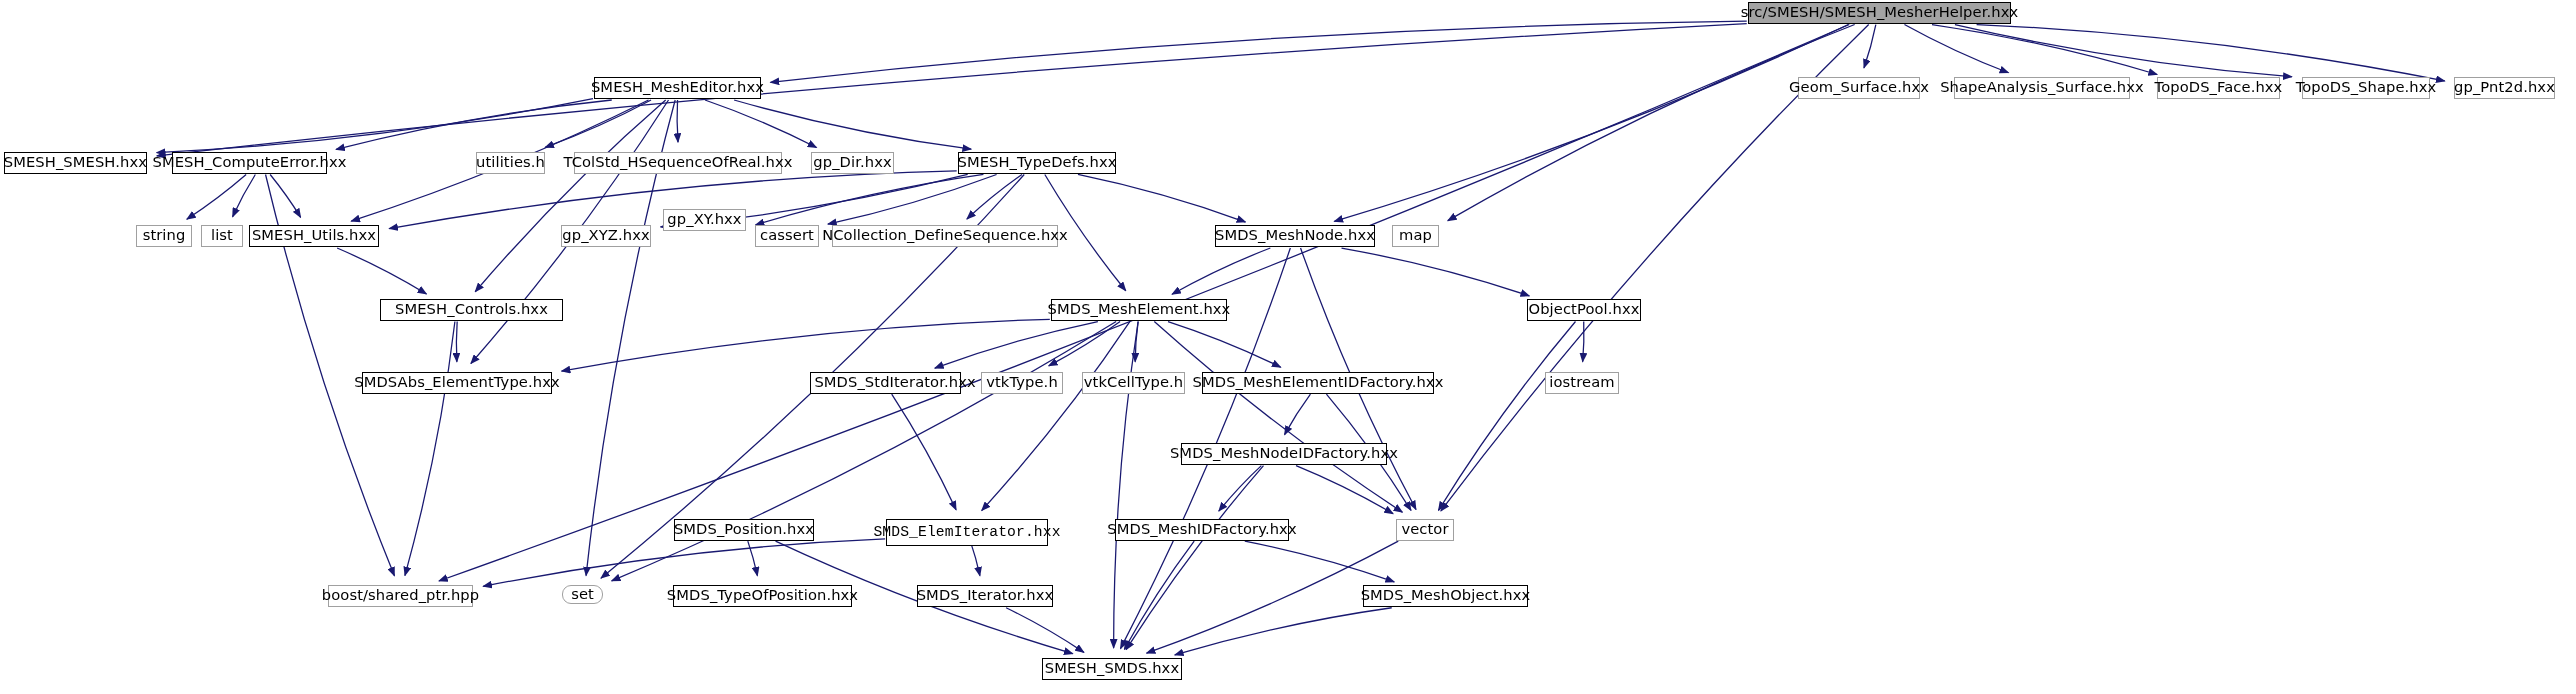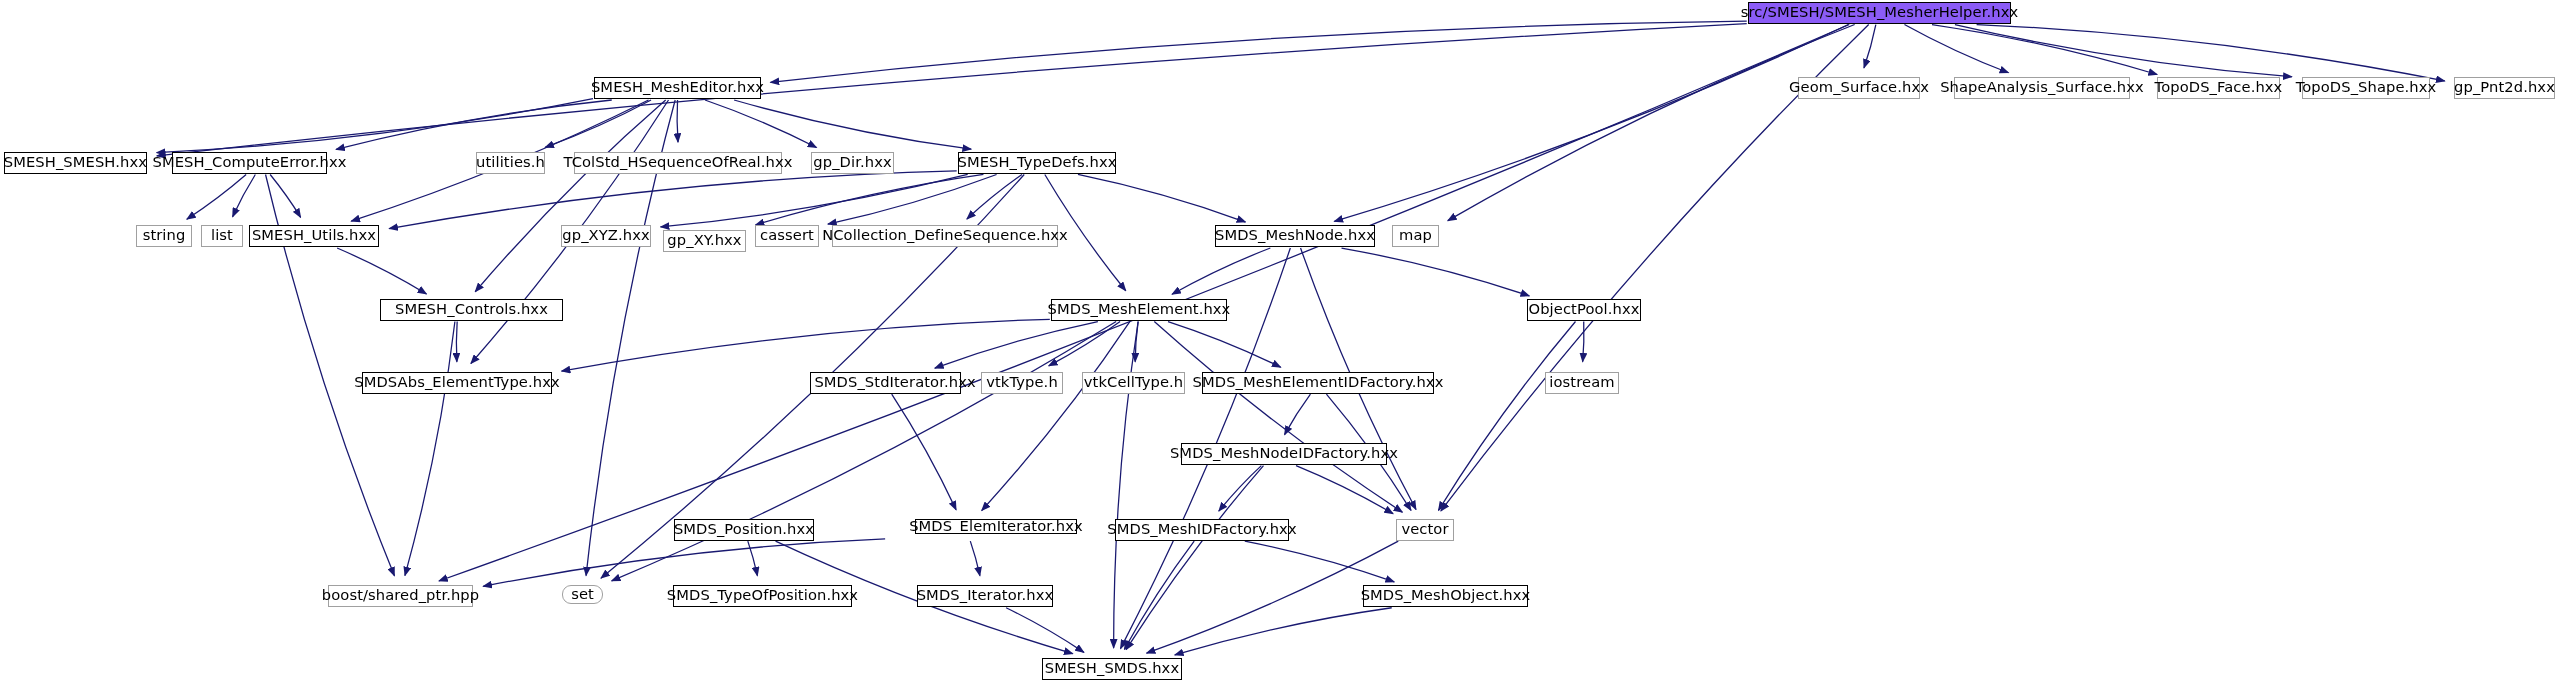--- a/index.html
+++ b/index.html
@@ -29,21 +29,21 @@
     color:#000000;
     font-size:14.7px;
     line-height:1;
     letter-spacing:0.1px;
     padding:0 6.9px;
   }
   .node.strong{
     border:1.6px solid #000000;
   }
   .node.root{
-    background:#8b5cf6;
+    background:#a3a3a3;
     border:1.6px solid #000000;
   }
 </style>
 </head>
 <body>
 
 <div id="canvas">
   <svg id="edges" xmlns="http://www.w3.org/2000/svg" viewBox="0 0 2628 709" width="2576" height="695">
     <defs>
       <marker id="arrow" markerWidth="10" markerHeight="8" refX="9" refY="4" orient="auto" markerUnits="userSpaceOnUse">
@@ -164,21 +164,21 @@
       </div>
       <div class="node" style="left: 201px; top: 225px; width: 42px; height: 21.6px;">
         <span>list</span>
       </div>
       <div class="node strong" style="left: 249px; top: 225px; width: 130px; height: 21.6px;">
         <span>SMESH_Utils.hxx</span>
       </div>
       <div class="node" style="left: 561px; top: 225px; width: 90px; height: 21.6px;">
         <span>gp_XYZ.hxx</span>
       </div>
-      <div class="node" style="left: 663px; top: 230px; width: 83px; height: 21.6px; text-align: center;">
+      <div class="node" style="left: 663px; top: 209px; width: 83px; height: 21.6px; text-align: center;">
         <span>gp_XY.hxx</span>
       </div>
       <div class="node" style="left: 755px; top: 225px; width: 64px; height: 21.6px;">
         <span>cassert</span>
       </div>
       <div class="node" style="left: 832px; top: 225px; width: 226px; height: 21.6px;">
         <span>NCollection_DefineSequence.hxx</span>
       </div>
       <div class="node strong" style="left: 1215px; top: 225px; width: 160px; height: 21.6px;">
         <span>SMDS_MeshNode.hxx</span>
@@ -212,21 +212,21 @@
       </div>
       <div class="node" style="left: 1545px; top: 372px; width: 74px; height: 21.6px;">
         <span>iostream</span>
       </div>
       <div class="node strong" style="left: 1169px; top: 443px; width: 206px; height: 21.6px; margin-left: 12px;">
         <span>SMDS_MeshNodeIDFactory.hxx</span>
       </div>
       <div class="node strong" style="left: 674px; top: 519px; width: 140px; height: 21.6px;">
         <span>SMDS_Position.hxx</span>
       </div>
-      <div class="node strong" style="left: 915px; top: 519px; width: 162px; height: 15px;">
+      <div class="node strong" style="left: 886px; top: 519px; width: 162px; height: 27px; font-family: Liberation Mono, monospace;">
         <span>SMDS_ElemIterator.hxx</span>
       </div>
       <div class="node strong" style="left: 1115px; top: 519px; width: 174px; height: 21.6px;">
         <span>SMDS_MeshIDFactory.hxx</span>
       </div>
       <div class="node" style="left: 1396px; top: 519px; width: 58px; height: 21.6px;">
         <span>vector</span>
       </div>
       <div class="node" style="left: 328px; top: 585px; width: 145px; height: 21.6px;">
         <span>boost/shared_ptr.hpp</span>

